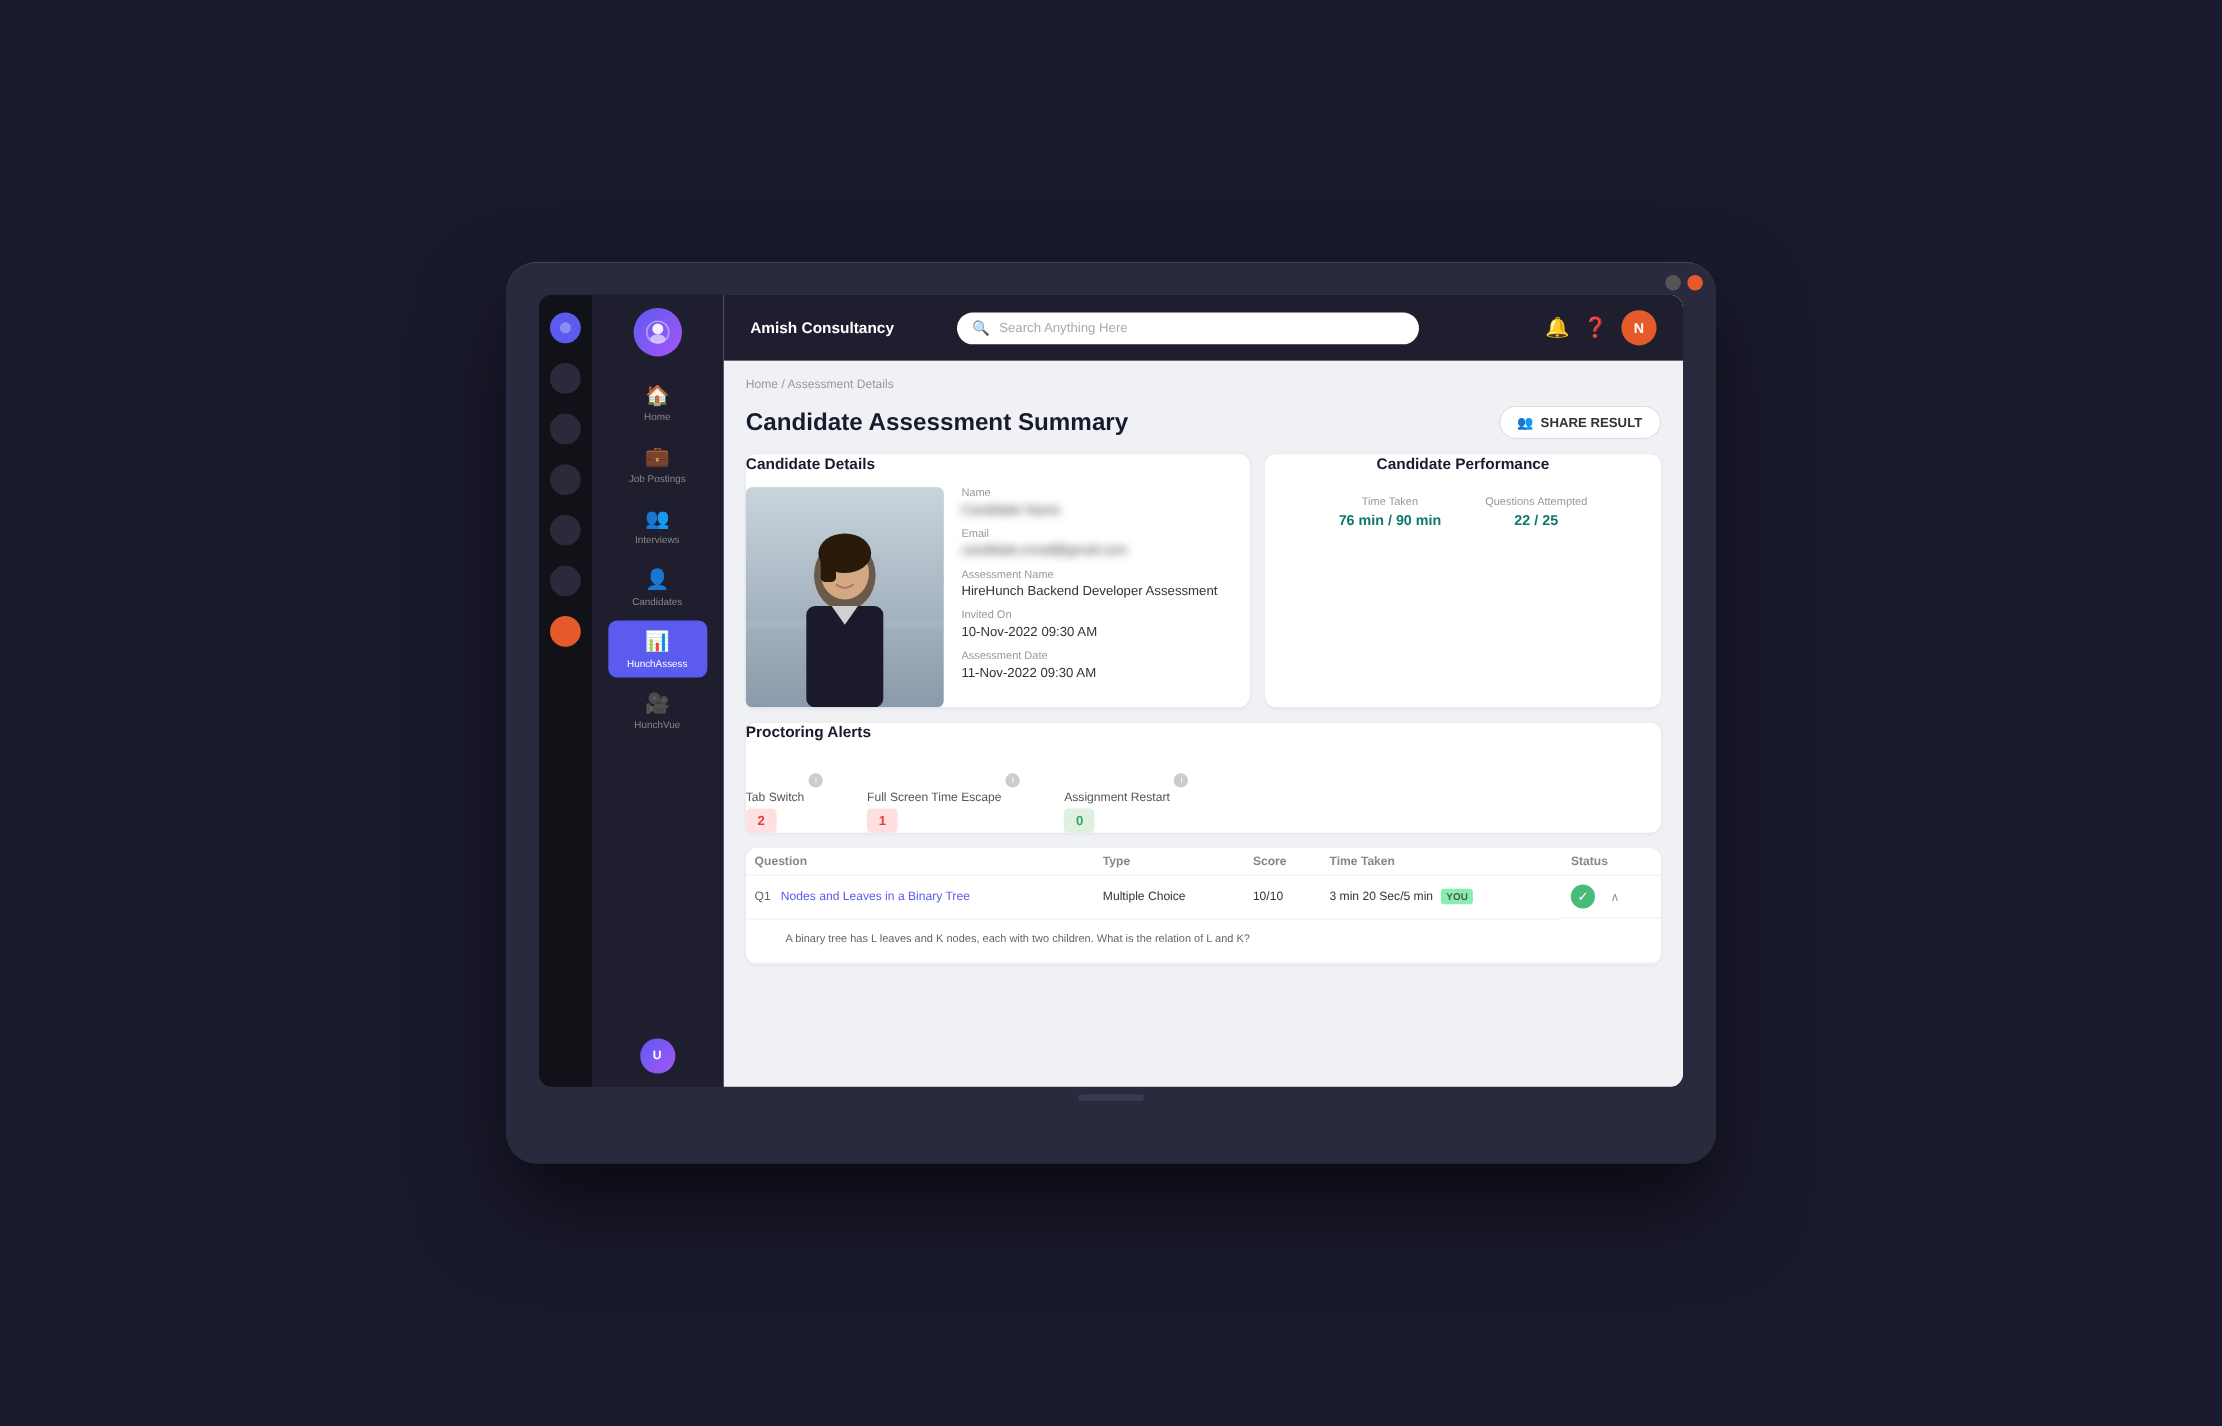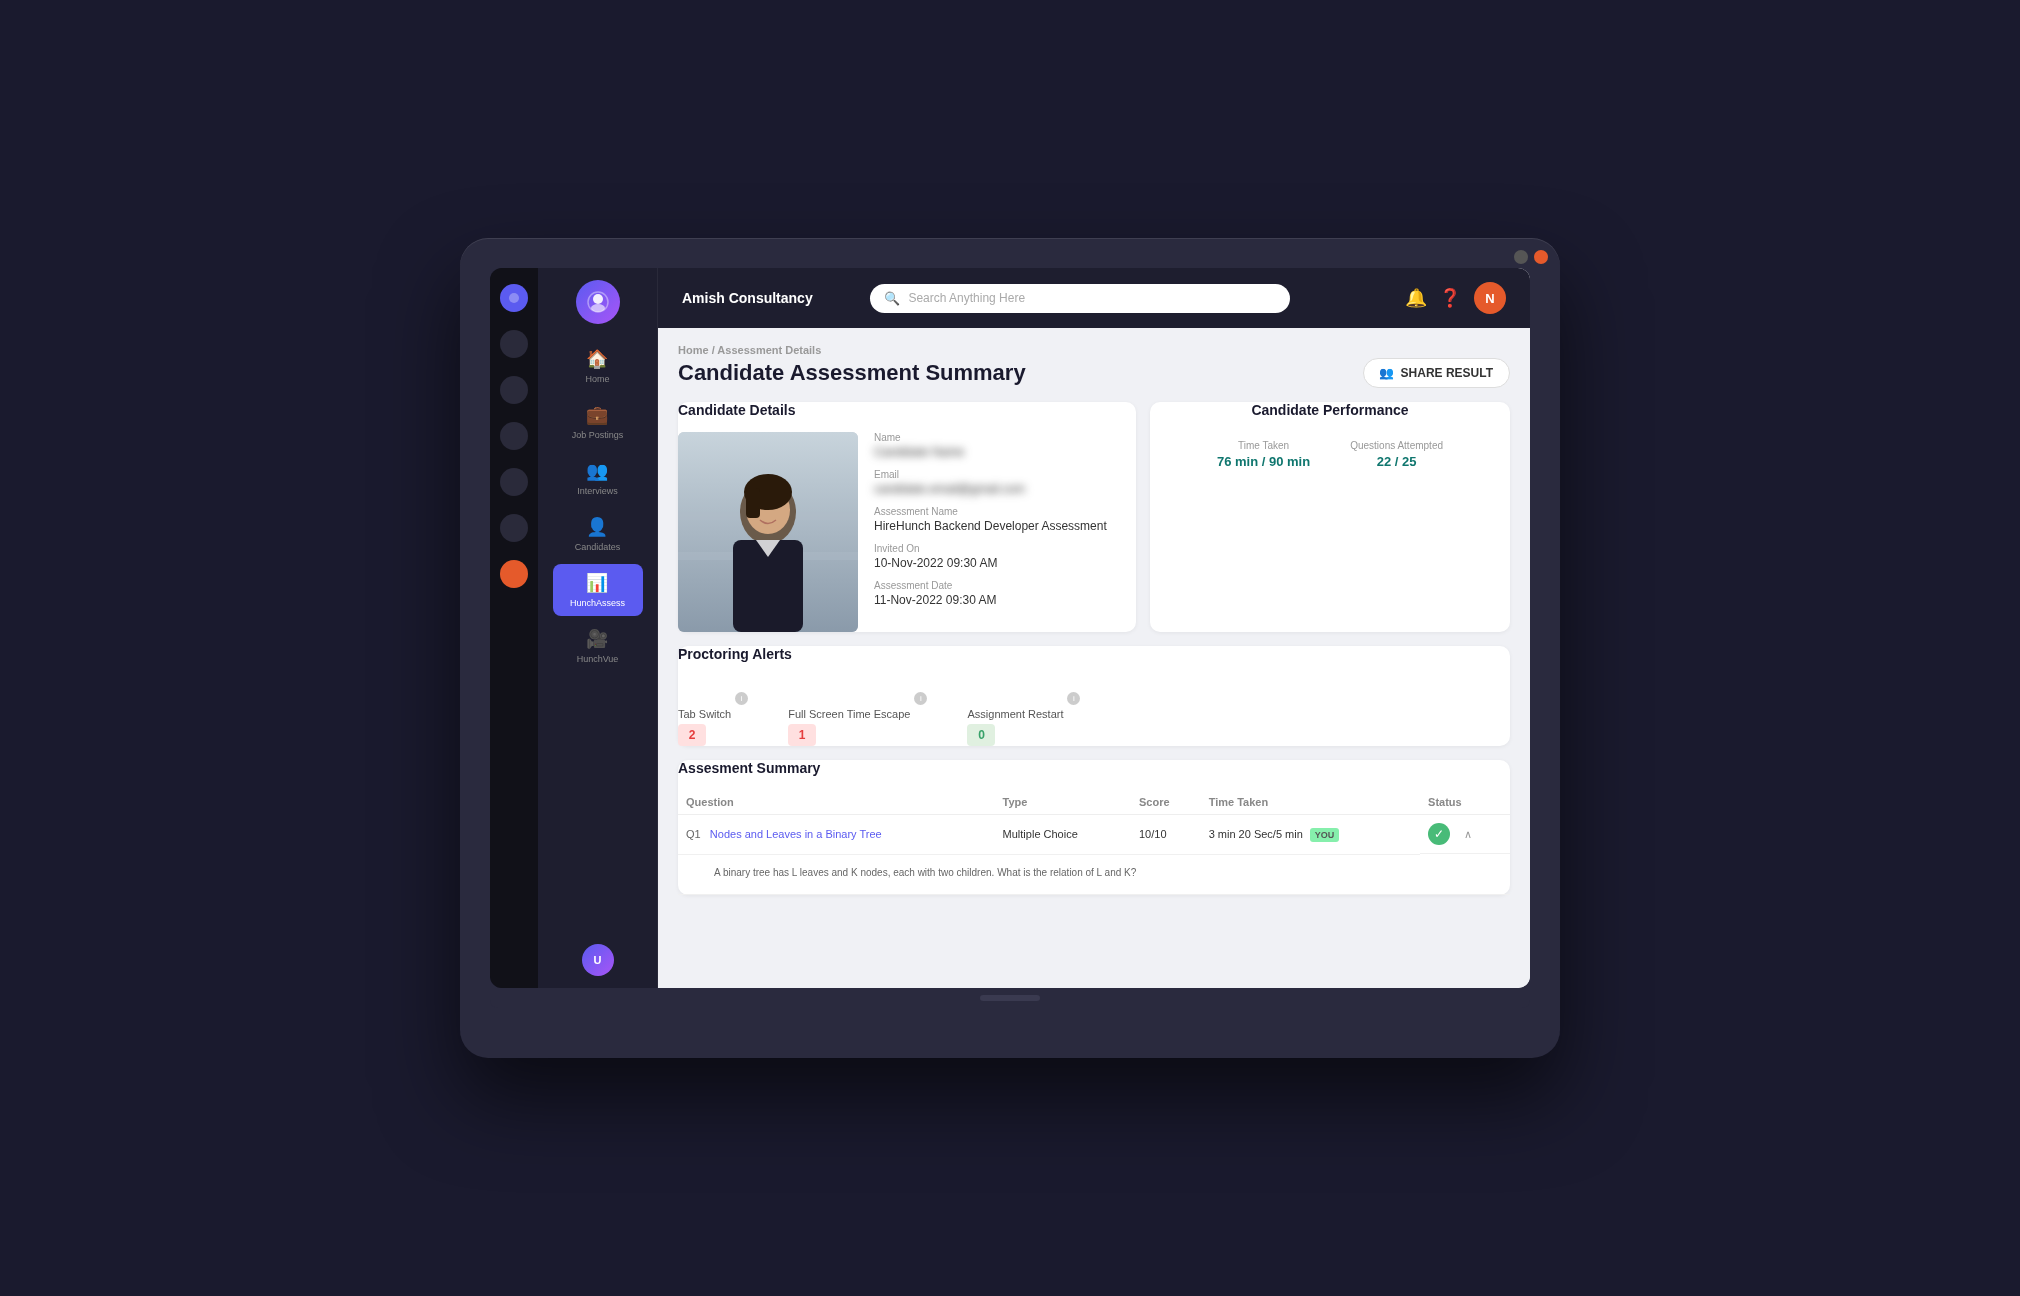--- a/index.html
+++ b/index.html
@@ -169,22 +169,21 @@
     .page-area {
       flex: 1;
       padding: 16px 20px;
       overflow-y: auto;
       background: #f0f1f5;
     }
 
     .breadcrumb {
       font-size: 11px;
       color: #666;
-      margin-bottom: 2px;
-      font-weight: bold;
+      margin-bottom: 13px;
     }
     .breadcrumb span { color: #999; }
 
     .page-header {
       display: flex;
       align-items: center;
       justify-content: space-between;
       margin-bottom: 14px;
     }
     .page-title {
@@ -570,21 +569,20 @@
                 <div class="alert-label-row">
                   <span class="alert-label">Assignment Restart</span>
                   <div class="alert-info-icon">i</div>
                 </div>
                 <div class="alert-badge green">0</div>
               </div>
             </div>
           </div>
 
           <div class="card summary-card">
-            <div class="card-title">Assesment Summary</div>
             <table class="summary-table">
               <thead>
                 <tr>
                   <th>Question</th>
                   <th>Type</th>
                   <th>Score</th>
                   <th>Time Taken</th>
                   <th>Status</th>
                 </tr>
               </thead>

